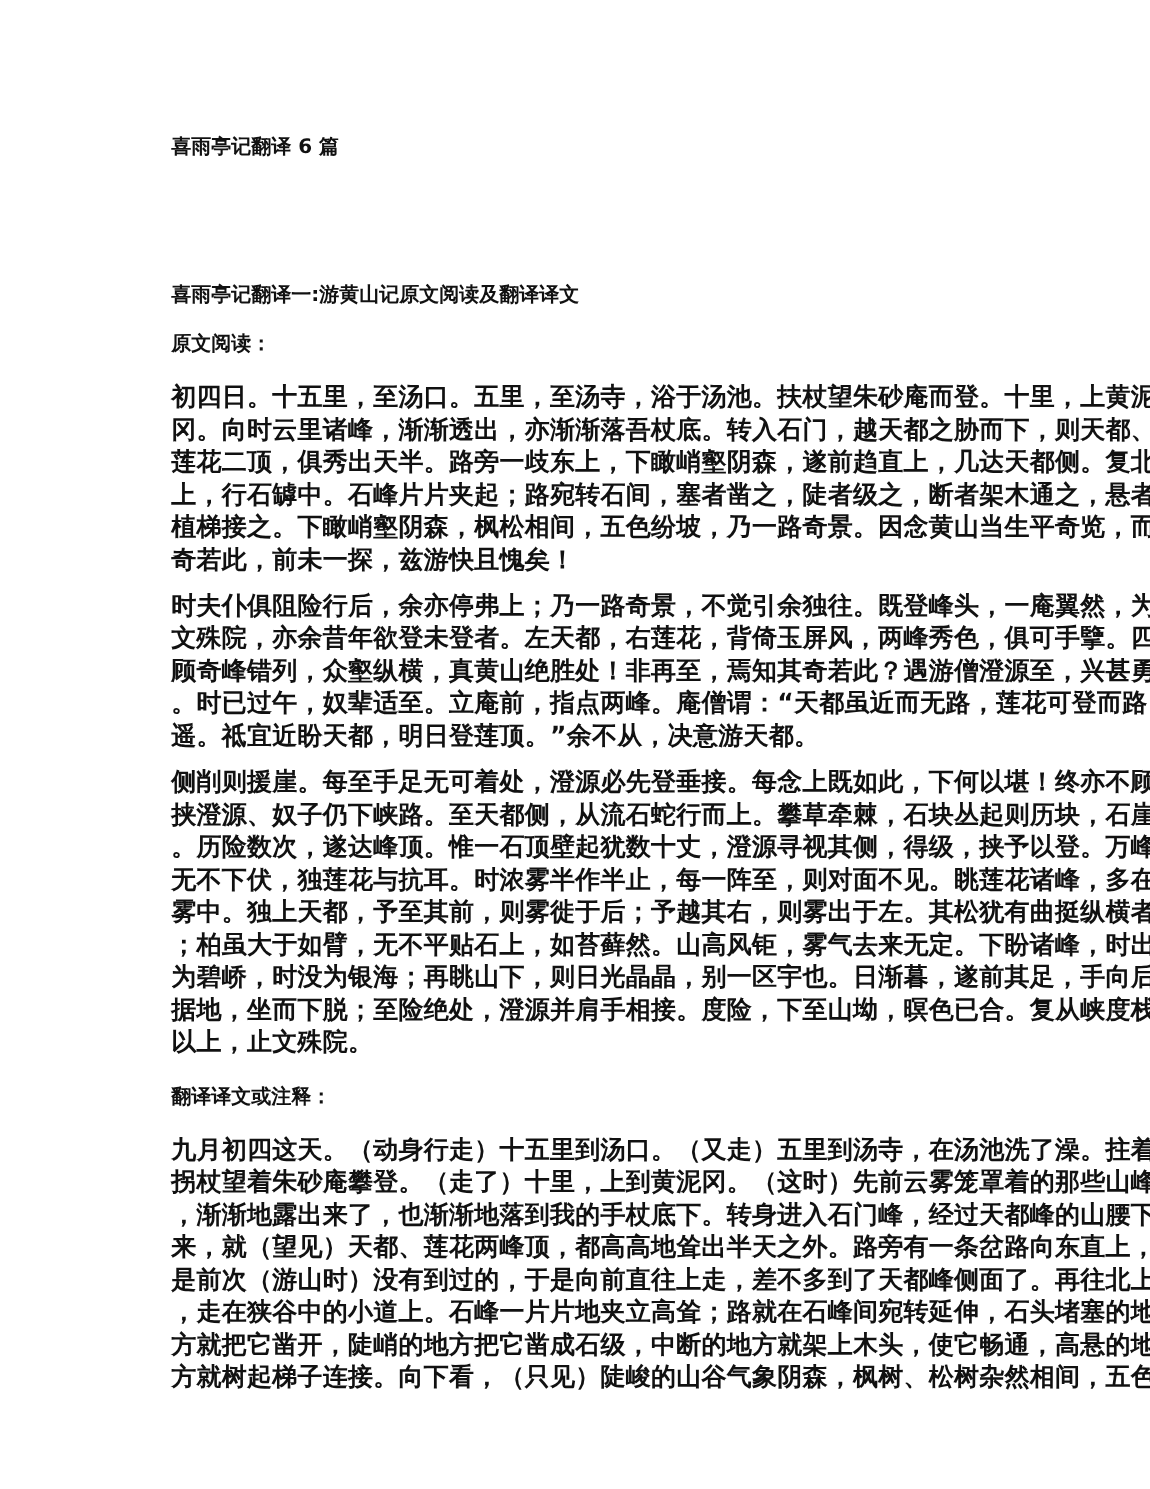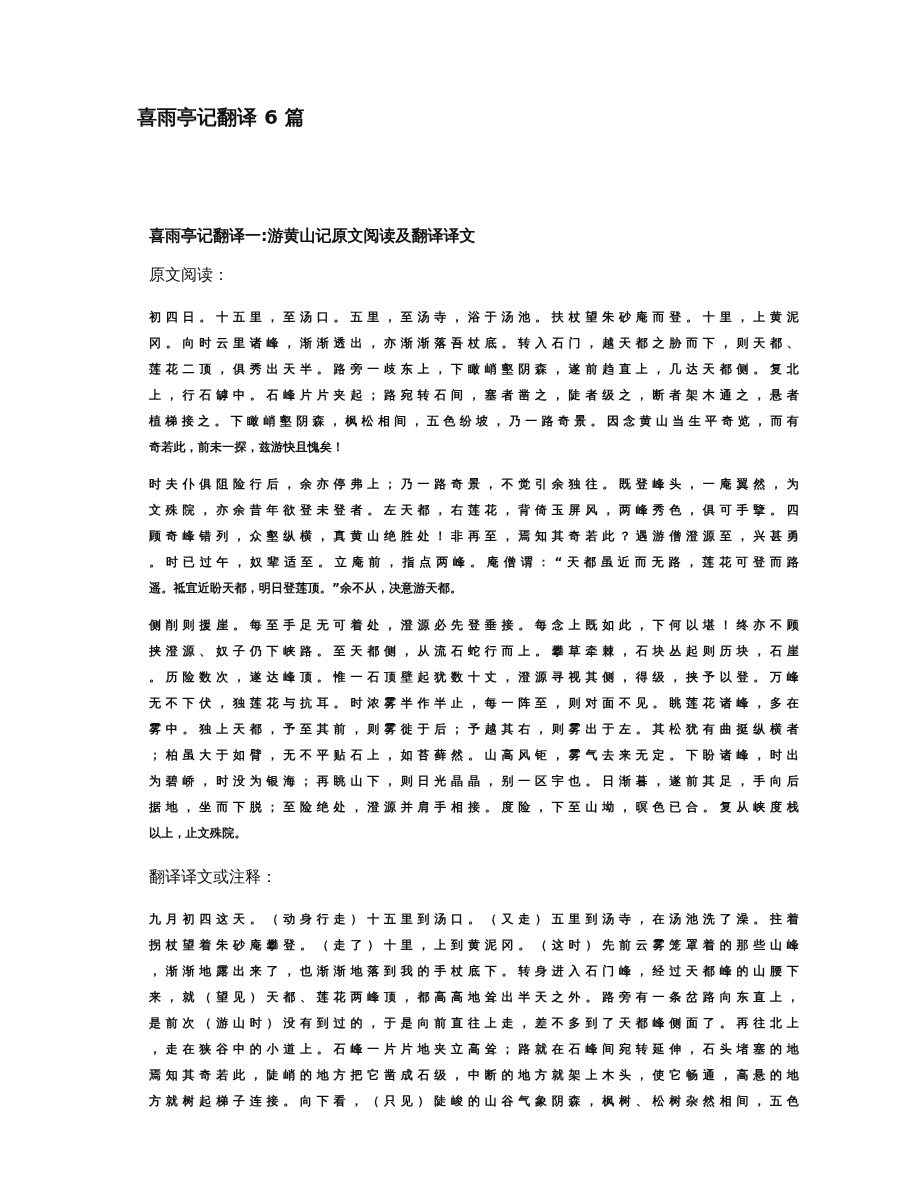--- a/index.html
+++ b/index.html
@@ -18,46 +18,46 @@
   .page {
     position: absolute;
     left: 137px;
     top: 0;
     width: 650px;
   }
   .doc-title {
     position: absolute;
     top: 106px;
     left: 0;
-    font-size: 20px;
+    font-size: 16px;
     line-height: 22px;
     font-weight: bold;
     white-space: nowrap;
   }
   .content {
     position: absolute;
     top: 225px;
-    left: 12px;
+    left: 0;
     width: 650px;
   }
   .section-heading {
     font-size: 16px;
     line-height: 22px;
     font-weight: bold;
     margin: 0 0 17px 0;
     white-space: nowrap;
   }
   .label {
     font-size: 16px;
     line-height: 22px;
-    font-weight: normal;
+    font-weight: bold;
     margin: 0 0 18px 0;
   }
   .para {
-    font-size: 12px;
+    font-size: 20px;
     line-height: 26px;
     font-weight: bold;
     margin: 0 0 11px 0;
     text-align: justify;
     text-align-last: left;
     letter-spacing: 0.2px;
   }
   .para .line {
     display: block;
     white-space: nowrap;
@@ -110,17 +110,17 @@
 
     <div class="label" style="margin-top:20px;">翻译译文或注释：</div>
 
     <div class="para">
       <span class="line">九月初四这天。（动身行走）十五里到汤口。（又走）五里到汤寺，在汤池洗了澡。拄着</span>
       <span class="line">拐杖望着朱砂庵攀登。（走了）十里，上到黄泥冈。（这时）先前云雾笼罩着的那些山峰</span>
       <span class="line">，渐渐地露出来了，也渐渐地落到我的手杖底下。转身进入石门峰，经过天都峰的山腰下</span>
       <span class="line">来，就（望见）天都、莲花两峰顶，都高高地耸出半天之外。路旁有一条岔路向东直上，</span>
       <span class="line">是前次（游山时）没有到过的，于是向前直往上走，差不多到了天都峰侧面了。再往北上</span>
       <span class="line">，走在狭谷中的小道上。石峰一片片地夹立高耸；路就在石峰间宛转延伸，石头堵塞的地</span>
-      <span class="line">焉知其奇若此，陡峭的地方把它凿成石级，中断的地方就架上木头，使它畅通，高悬的地</span>
+      <span class="line">方就把它凿开，陡峭的地方把它凿成石级，中断的地方就架上木头，使它畅通，高悬的地</span>
       <span class="line">方就树起梯子连接。向下看，（只见）陡峻的山谷气象阴森，枫树、松树杂然相间，五色</span>
     </div>
   </div>
 </div>
 
 </body></html>

